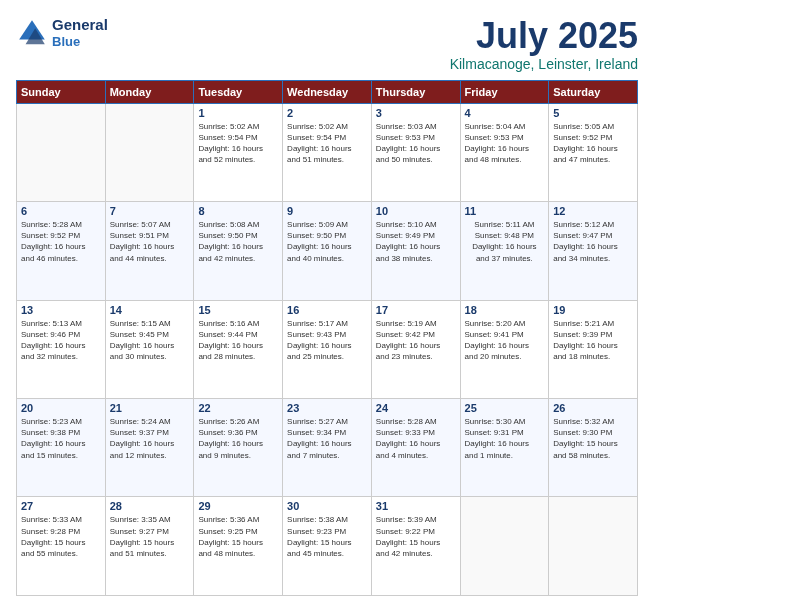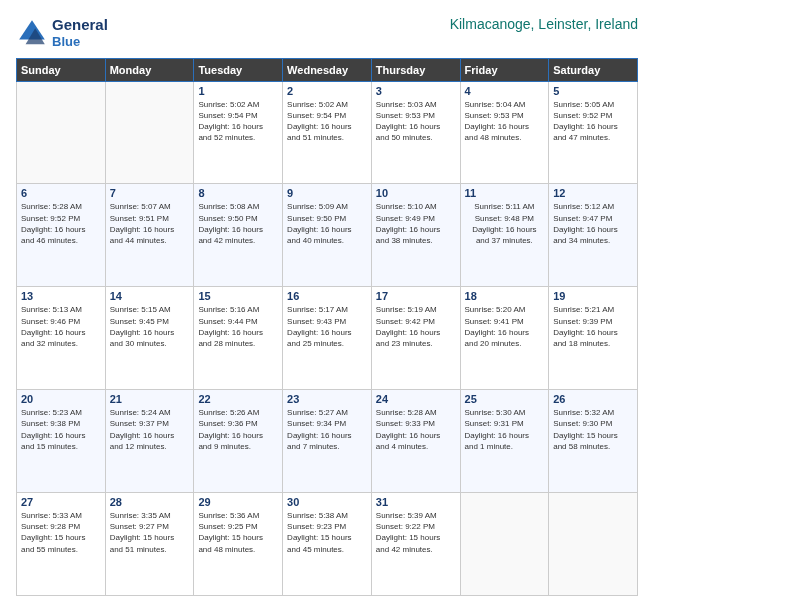--- a/index.html
+++ b/index.html
@@ -45,21 +45,21 @@
       font-size: 14px;
       color: #0f766e;
     }
     .calendar {
       border-collapse: collapse;
       width: 100%;
       flex: 1;
       table-layout: fixed;
     }
     .calendar th {
-      background: #404040;
+      background: #7f1d1d;
       color: #fff;
       font-size: 11px;
       font-weight: bold;
       padding: 5px 4px;
       border: 1px solid #2a6fbb;
       text-align: left;
     }
     .calendar td {
       border: 1px solid #ccc;
       vertical-align: top;
@@ -97,20 +97,21 @@
       <svg class="logo-icon" viewBox="0 0 40 40" xmlns="http://www.w3.org/2000/svg">
         <polygon points="20,4 36,28 4,28" fill="#2a6fbb"></polygon>
         <polygon points="24,14 36,34 12,34" fill="#1a3a6b" opacity="0.7"></polygon>
       </svg>
       <div>
         <div style="font-size:15px;font-weight:bold;color:#1a3a6b;line-height:1.2;">General</div>
         <div style="font-size:13px;font-weight:bold;color:#2a6fbb;line-height:1.2;">Blue</div>
       </div>
     </div>
     <div class="title-block">
+      <div class="month-title">July 2025</div>
       <div class="location">Kilmacanoge, Leinster, Ireland</div>
     </div>
   </div>
 
   <table class="calendar">
     <thead>
       <tr>
         <th>Sunday</th>
         <th>Monday</th>
         <th>Tuesday</th>

